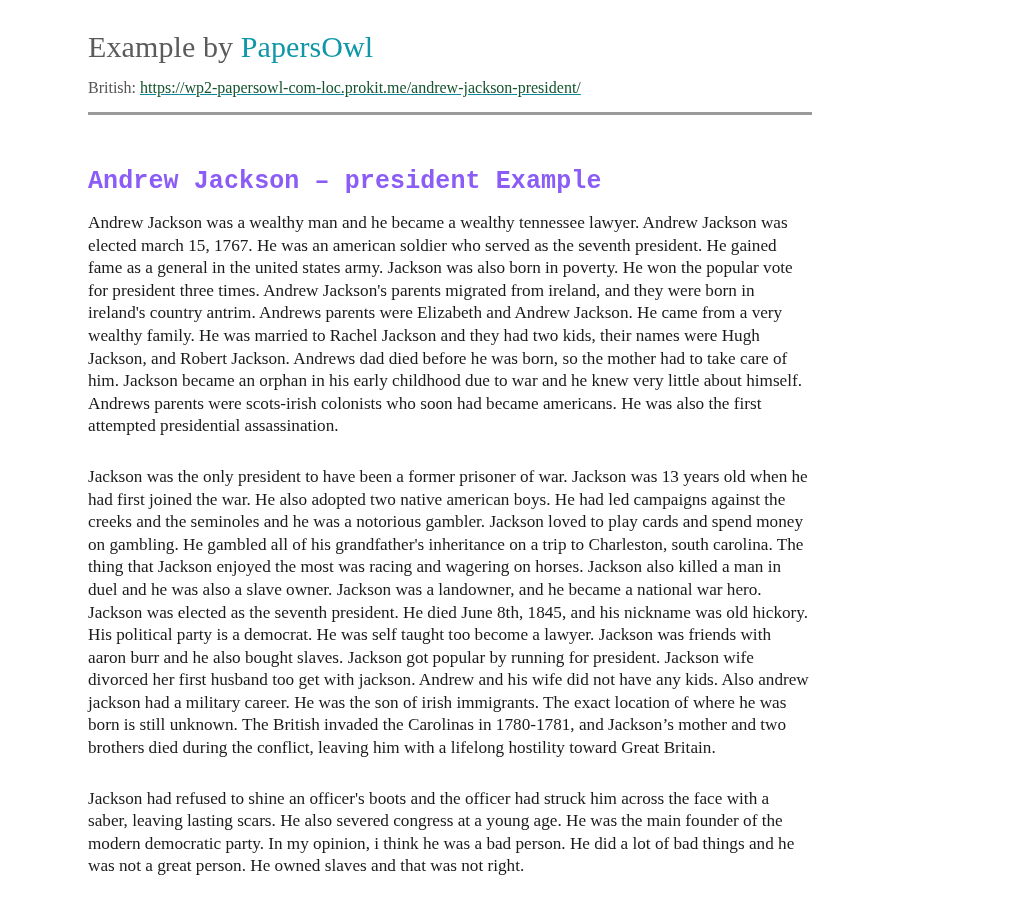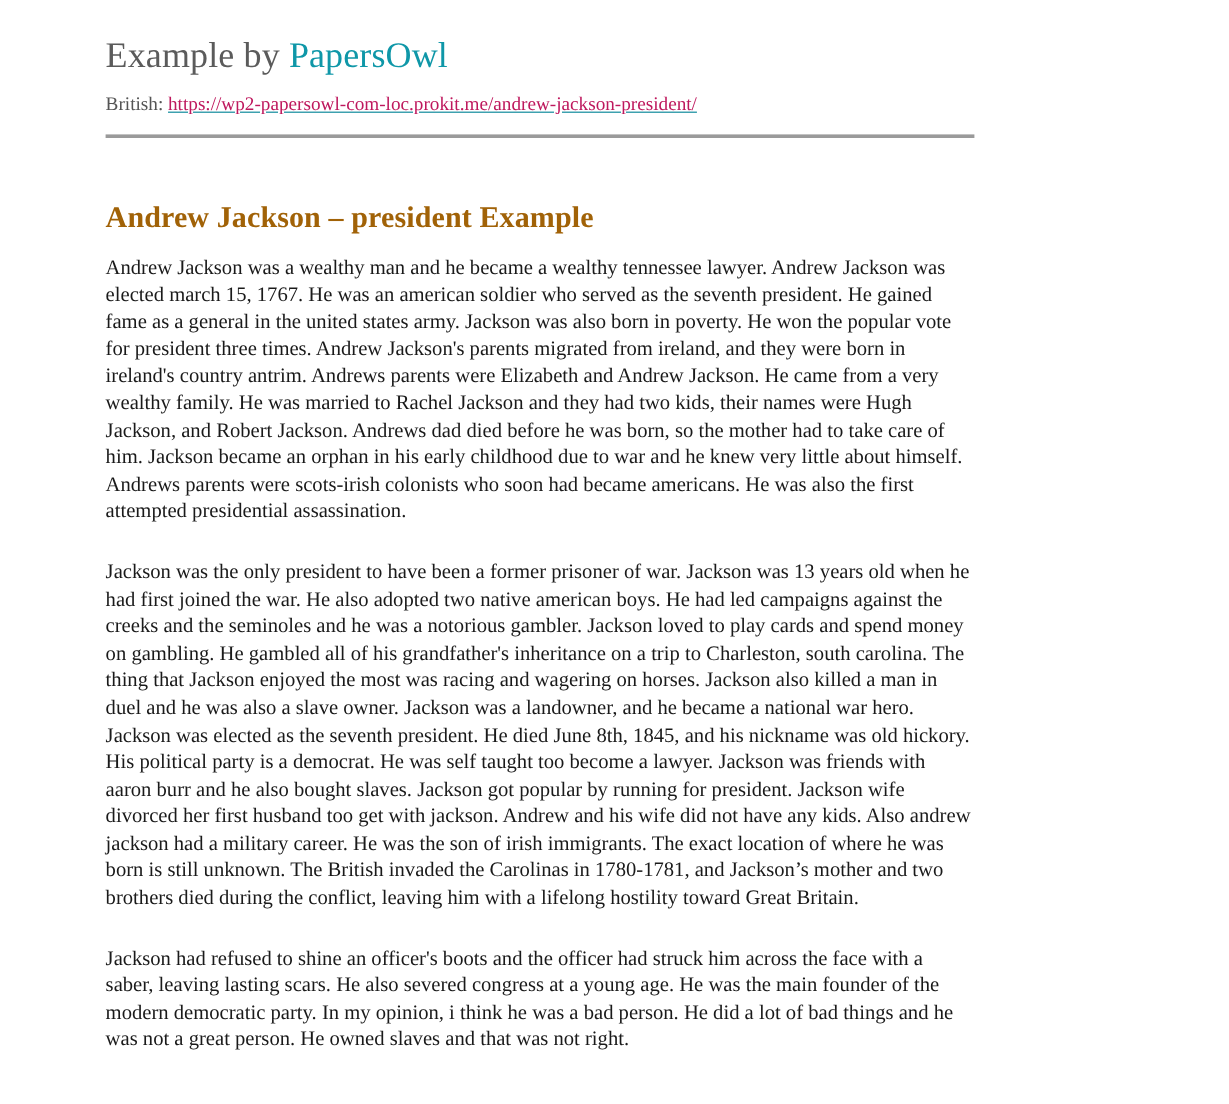--- a/index.html
+++ b/index.html
@@ -38,42 +38,43 @@
   .source-line {
     margin: 12px 0 0 0;
     font-size: 16px;
     line-height: 20px;
     color: #555555;
   }
   .source-label {
     color: #555555;
   }
   .source-url {
-    color: #be185d;
+    color: #14532d;
     text-decoration-color: #0f8a9c;
     word-break: break-all;
     cursor: pointer;
   }
   .header-rule {
     margin: 14px 88px 0 88px;
     height: 3px;
     background: #9a9a9a;
     border: 0;
     padding: 0;
   }
   .doc-body {
     padding: 0 88px;
   }
   .doc-title {
     font-size: 25px;
     line-height: 30px;
     font-weight: bold;
-    color: #a16207;
+    color: #8b5cf6;
     margin: 52px 0 0 0;
     letter-spacing: 0.1px;
+    font-family: Liberation Mono, monospace;
   }
   .doc-paragraph {
     font-size: 17.2px;
     line-height: 22.6px;
     color: #1a1a1a;
     margin: 28px 0 0 0;
     text-align: left;
   }
   .doc-paragraph:first-of-type {
     margin-top: 15px;

